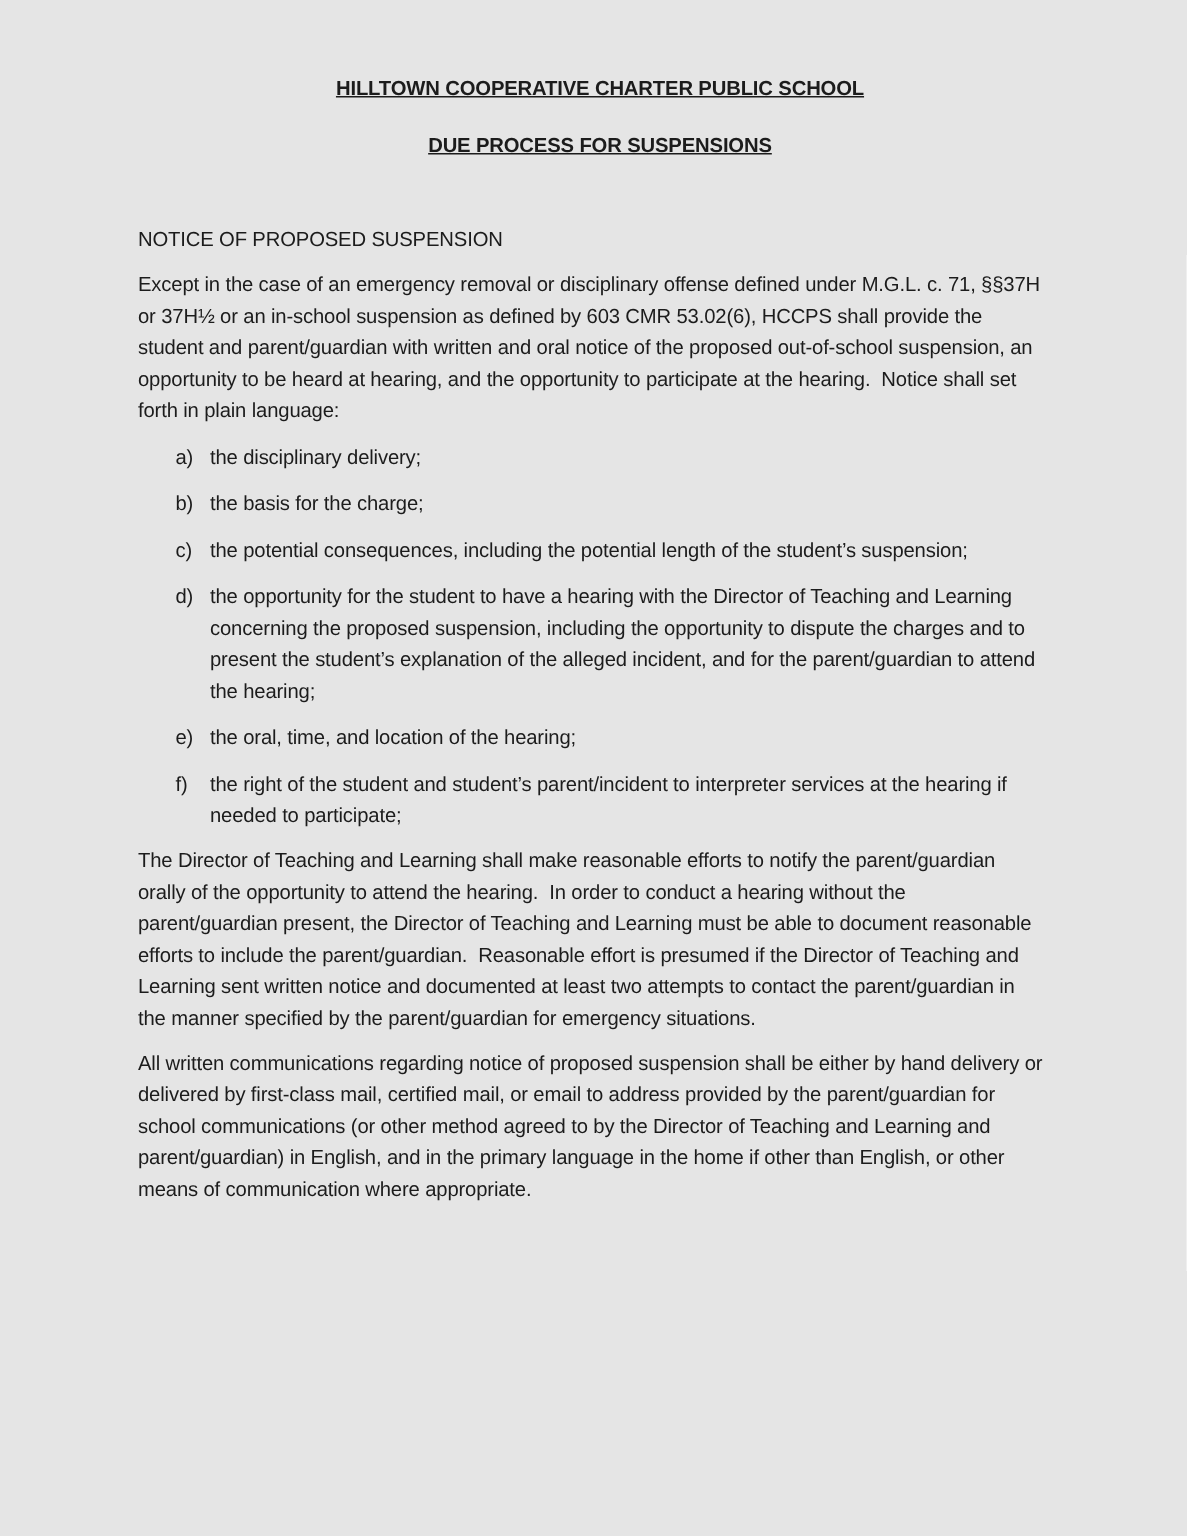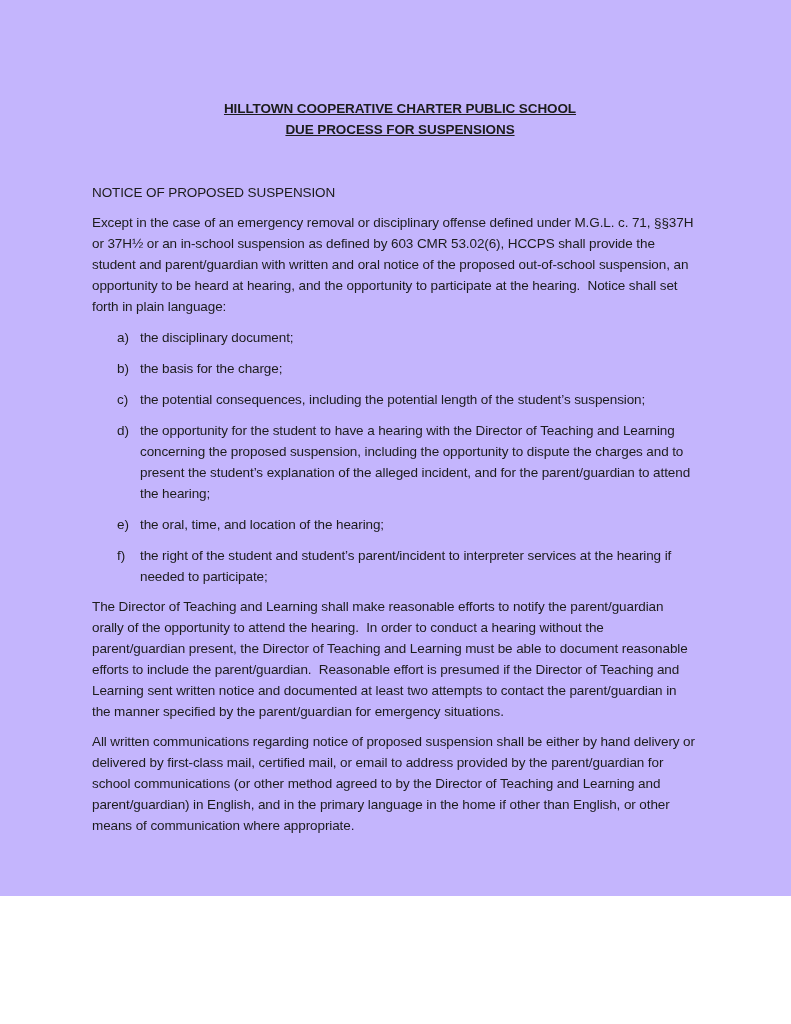--- a/index.html
+++ b/index.html
@@ -10,39 +10,40 @@
   body {
     width: 791px;
     height: 1024px;
     overflow: hidden;
     font-family: "Liberation Sans", sans-serif;
     color: #1c1c1c;
   }
   .page {
     box-sizing: border-box;
     width: 791px;
-    height: 896px;
-    padding: 98px 80px 40px 92px;
-    background: #c4b5fd;
+    height: 1024px;
+    padding: 48px 80px 40px 92px;
+    background: #e5e5e5;
   }
   .content {
     width: 616px;
     font-size: 13.5px;
     line-height: 21px;
     letter-spacing: -0.1px;
   }
   .doc-title, .doc-subtitle {
     text-align: center;
     font-weight: 700;
     text-decoration: underline;
     font-size: 13.5px;
     line-height: 21px;
     margin: 0;
   }
   .doc-subtitle {
+    margin-top: 17px;
   }
   .section-heading {
     font-weight: 400;
     font-size: 13.5px;
     line-height: 21px;
     margin: 42px 0 0 0;
   }
   p.body-par {
     margin: 9px 10px 0 0;
     white-space: pre-wrap;
@@ -79,21 +80,21 @@
     <h1 class="doc-title">HILLTOWN COOPERATIVE CHARTER PUBLIC SCHOOL</h1>
     <h2 class="doc-subtitle">DUE PROCESS FOR SUSPENSIONS</h2>
 
     <h3 class="section-heading">NOTICE OF PROPOSED SUSPENSION</h3>
 
     <p class="body-par">Except in the case of an emergency removal or disciplinary offense defined under M.G.L. c. 71, §§37H or 37H½ or an in-school suspension as defined by 603 CMR 53.02(6), HCCPS shall provide the student and parent/guardian with written and oral notice of the proposed out-of-school suspension, an opportunity to be heard at hearing, and the opportunity to participate at the hearing.  Notice shall set forth in plain language:</p>
 
     <ol class="lettered-list">
       <li class="list-row">
         <span class="li-marker">a)</span>
-        <span class="li-text">the disciplinary document;</span>
+        <span class="li-text">the disciplinary delivery;</span>
       </li>
       <li class="list-row">
         <span class="li-marker">b)</span>
         <span class="li-text">the basis for the charge;</span>
       </li>
       <li class="list-row">
         <span class="li-marker">c)</span>
         <span class="li-text">the potential consequences, including the potential length of the student’s suspension;</span>
       </li>
       <li class="list-row">

